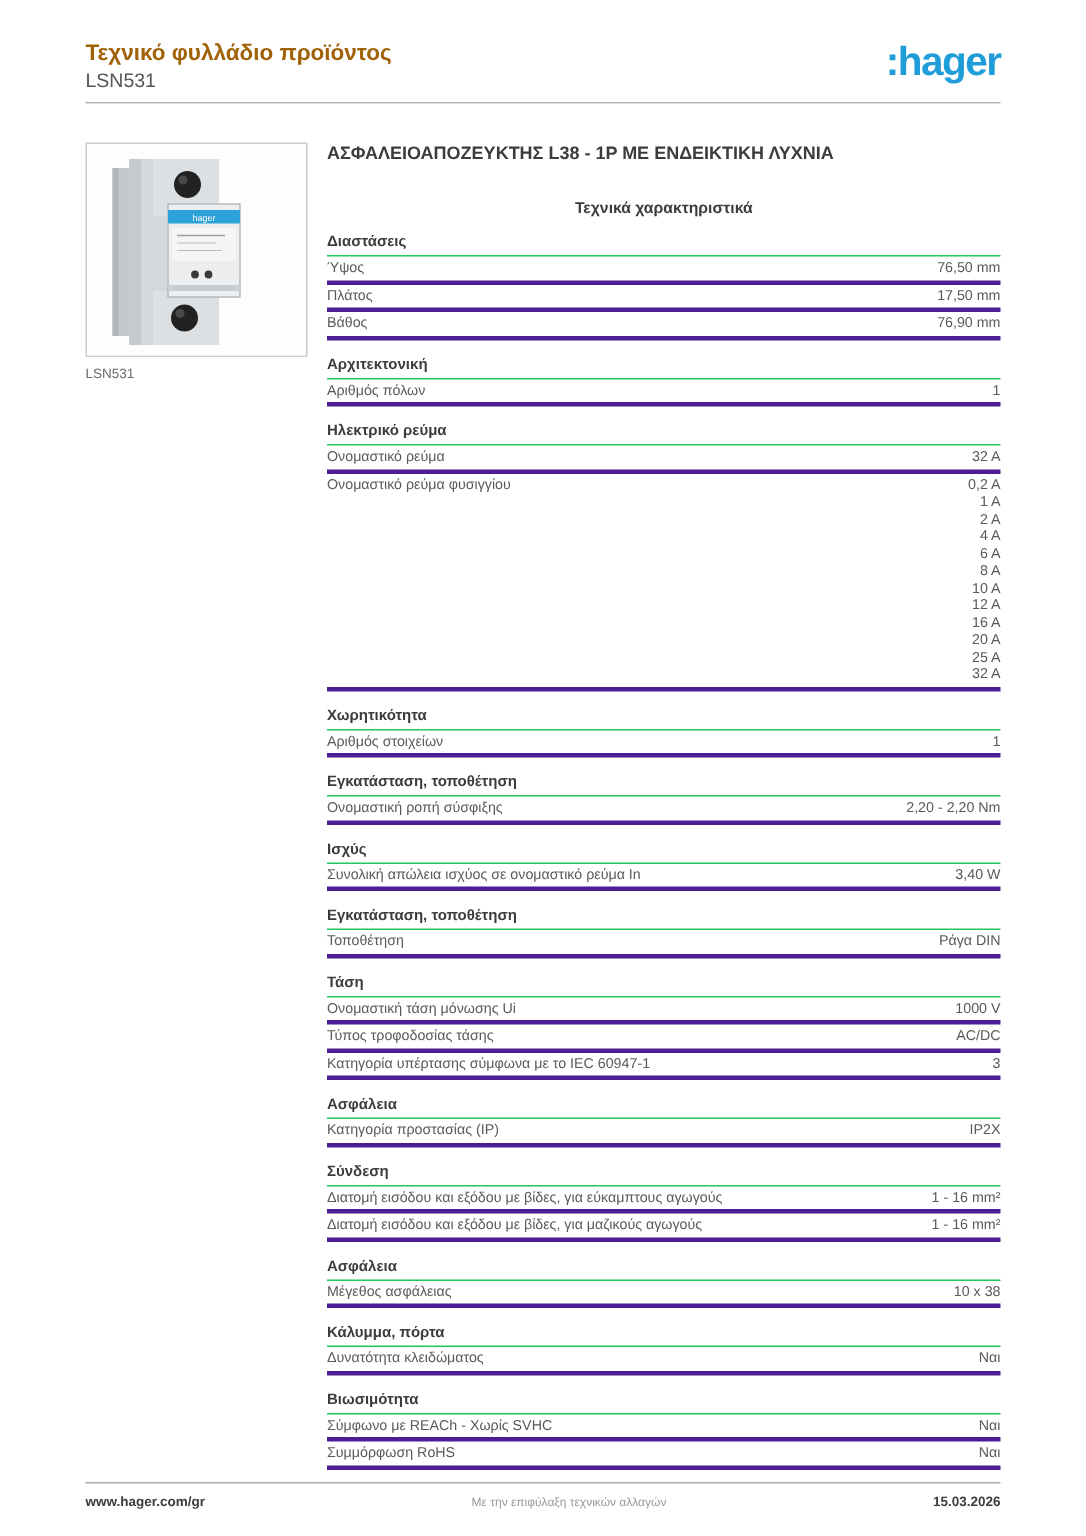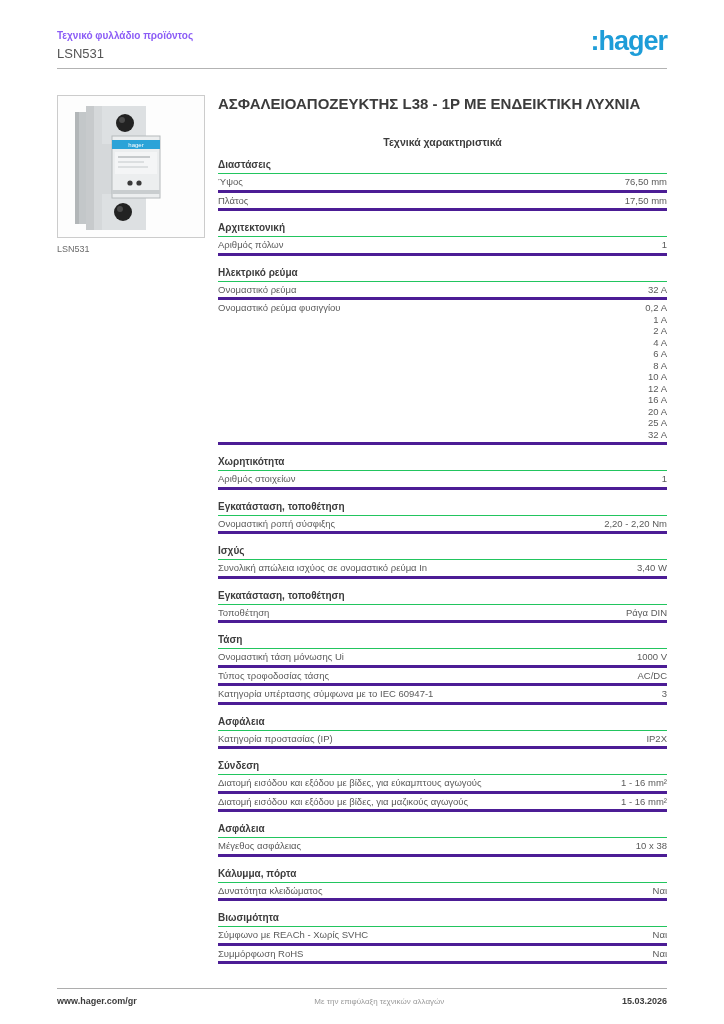--- a/index.html
+++ b/index.html
@@ -3,32 +3,32 @@
 <meta charset="utf-8">
 <style>
   * { margin:0; padding:0; box-sizing:border-box; }
   html,body { width:724px; height:1024px; background:#ffffff; overflow:hidden; }
   body { font-family:"Liberation Sans", "DejaVu Sans", sans-serif; color:#3c3c3c; position:relative; }
   .page { padding:26px 57px 0 57px; height:100%; position:relative; }
 
   
   .doc-header { display:flex; justify-content:space-between; align-items:flex-start;
                 border-bottom:1px solid #b3b3b3; padding-bottom:6px; }
-  .doc-header h1 { font-size:10px; font-weight:bold; color:#8b5cf6; line-height:19px; }
+  .doc-header h1 { font-size:15px; font-weight:bold; color:#a16207; line-height:19px; }
   .doc-ref { font-size:13px; color:#555; line-height:17px; }
   .logo { font-size:27px; font-weight:bold; color:#1e9dd8; letter-spacing:-1px; line-height:27px; margin-top:2px; }
 
   
   .main { display:flex; margin-top:26px; }
   .left-col { width:148px; flex:0 0 148px; }
   .img-box { width:148px; height:143px; border:1px solid #cccccc; background:#fff; }
   .img-caption { font-size:9px; color:#6b6b6b; margin-top:6px; }
   .right-col { flex:1; margin-left:13px; }
 
-  .product-title { font-size:15px; font-weight:bold; color:#3c3c3c; }
+  .product-title { font-size:12px; font-weight:bold; color:#3c3c3c; }
   .tech-heading { font-size:10.5px; font-weight:bold; color:#3c3c3c; margin-top:24px;text-align:center; }
 
   .section { margin-top:11px; }
   .section h3 { font-size:10px; font-weight:bold; color:#3c3c3c;
                 padding-bottom:3px; border-bottom:1px solid #22c55e; }
   .row { display:flex; justify-content:space-between; align-items:flex-start;
          padding:2px 0; border-bottom:3px solid #4c1d95;
          font-size:9.5px; color:#5a5a5a; line-height:11.5px; }
   .row .lbl { text-align:left; padding-right:10px; }
   .row .val { text-align:right; white-space:pre-line; flex:0 0 auto; }
@@ -100,20 +100,24 @@
       <div id="sections">
           <div class="section">
             <h3>Διαστάσεις</h3>
             <div class="row">
               <span class="lbl">Ύψος</span>
               <span class="val">76,50 mm</span>
             </div>
             <div class="row">
               <span class="lbl">Πλάτος</span>
               <span class="val">17,50 mm</span>
+            </div>
+            <div class="row">
+              <span class="lbl">Βάθος</span>
+              <span class="val">76,90 mm</span>
             </div>
           </div>
           <div class="section">
             <h3>Αρχιτεκτονική</h3>
             <div class="row">
               <span class="lbl">Αριθμός πόλων</span>
               <span class="val">1</span>
             </div>
           </div>
           <div class="section">

